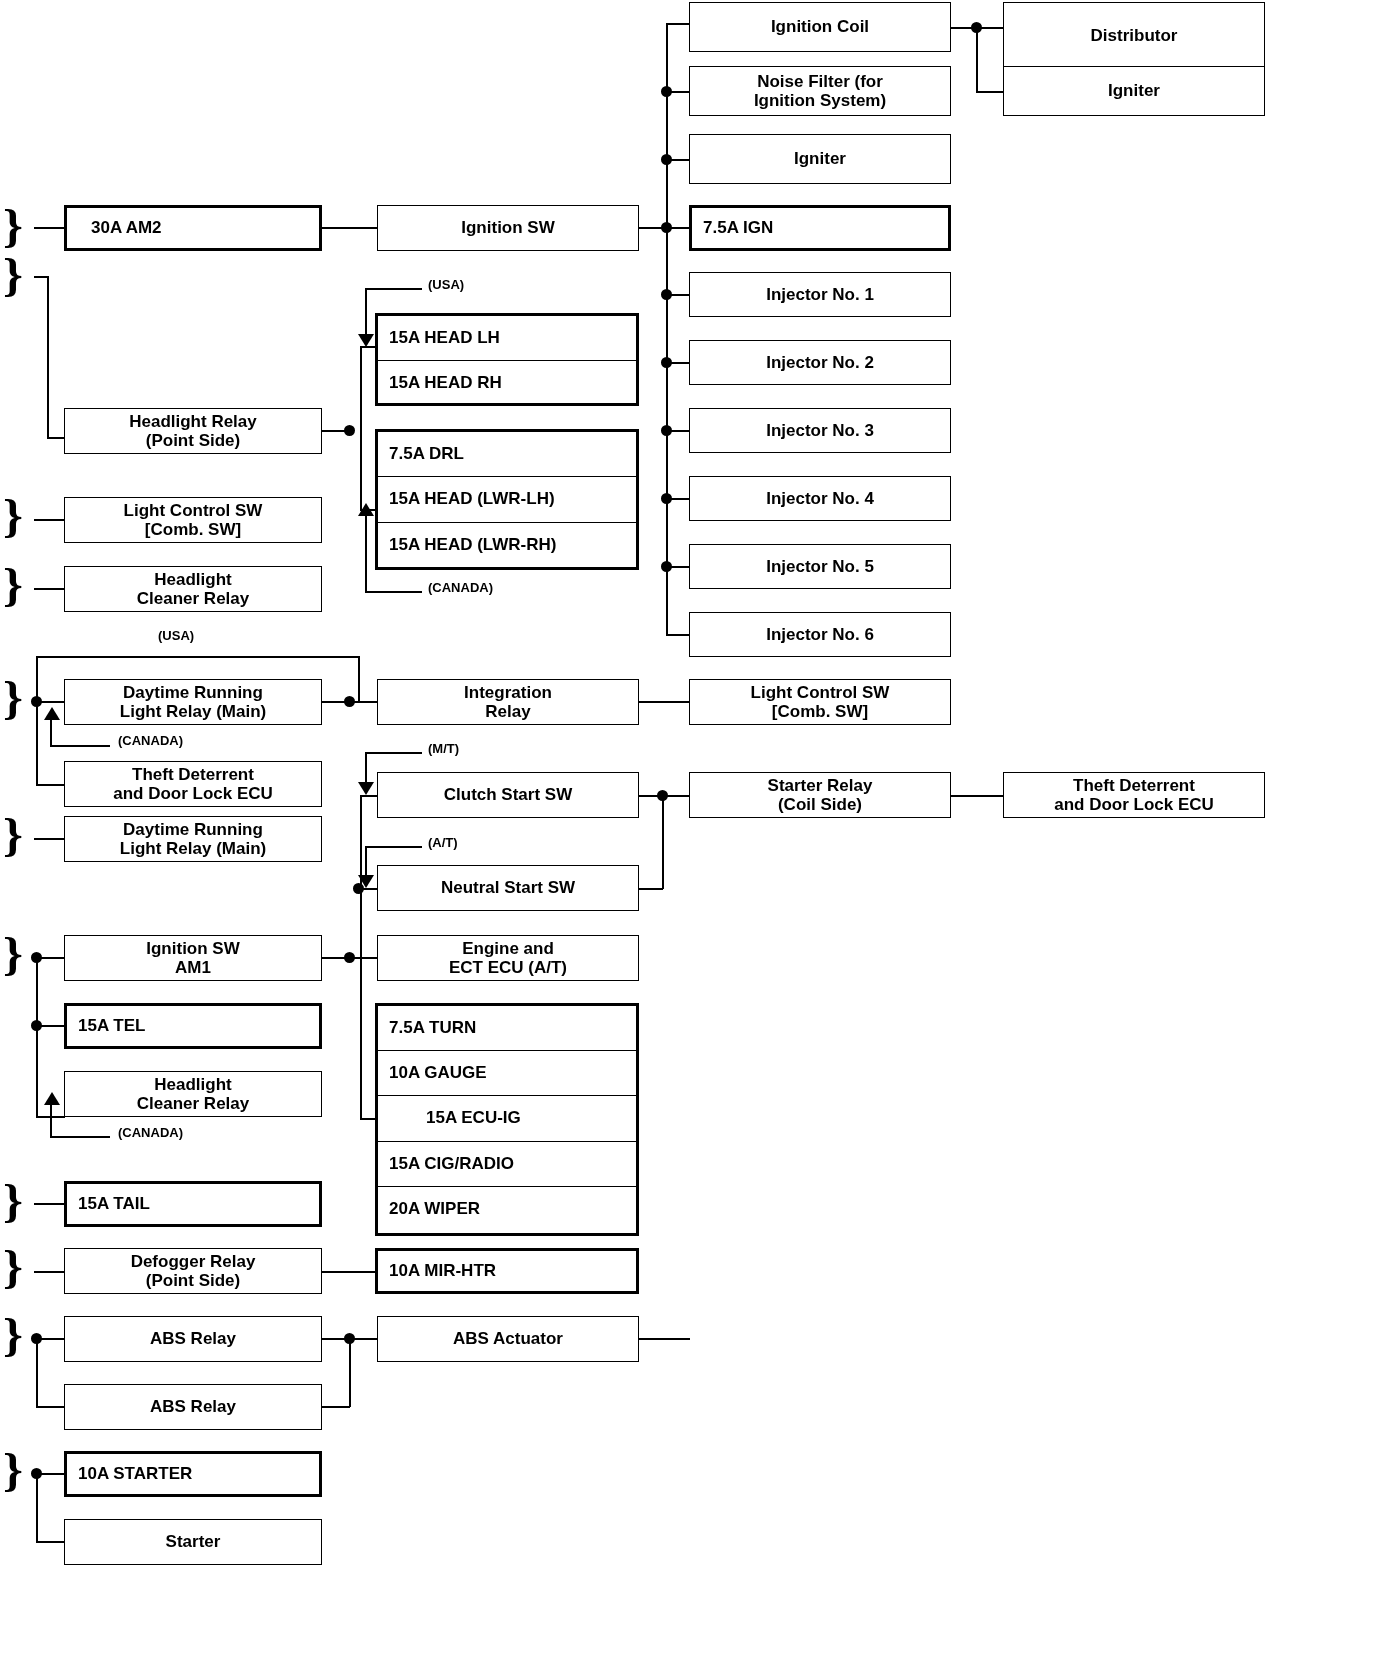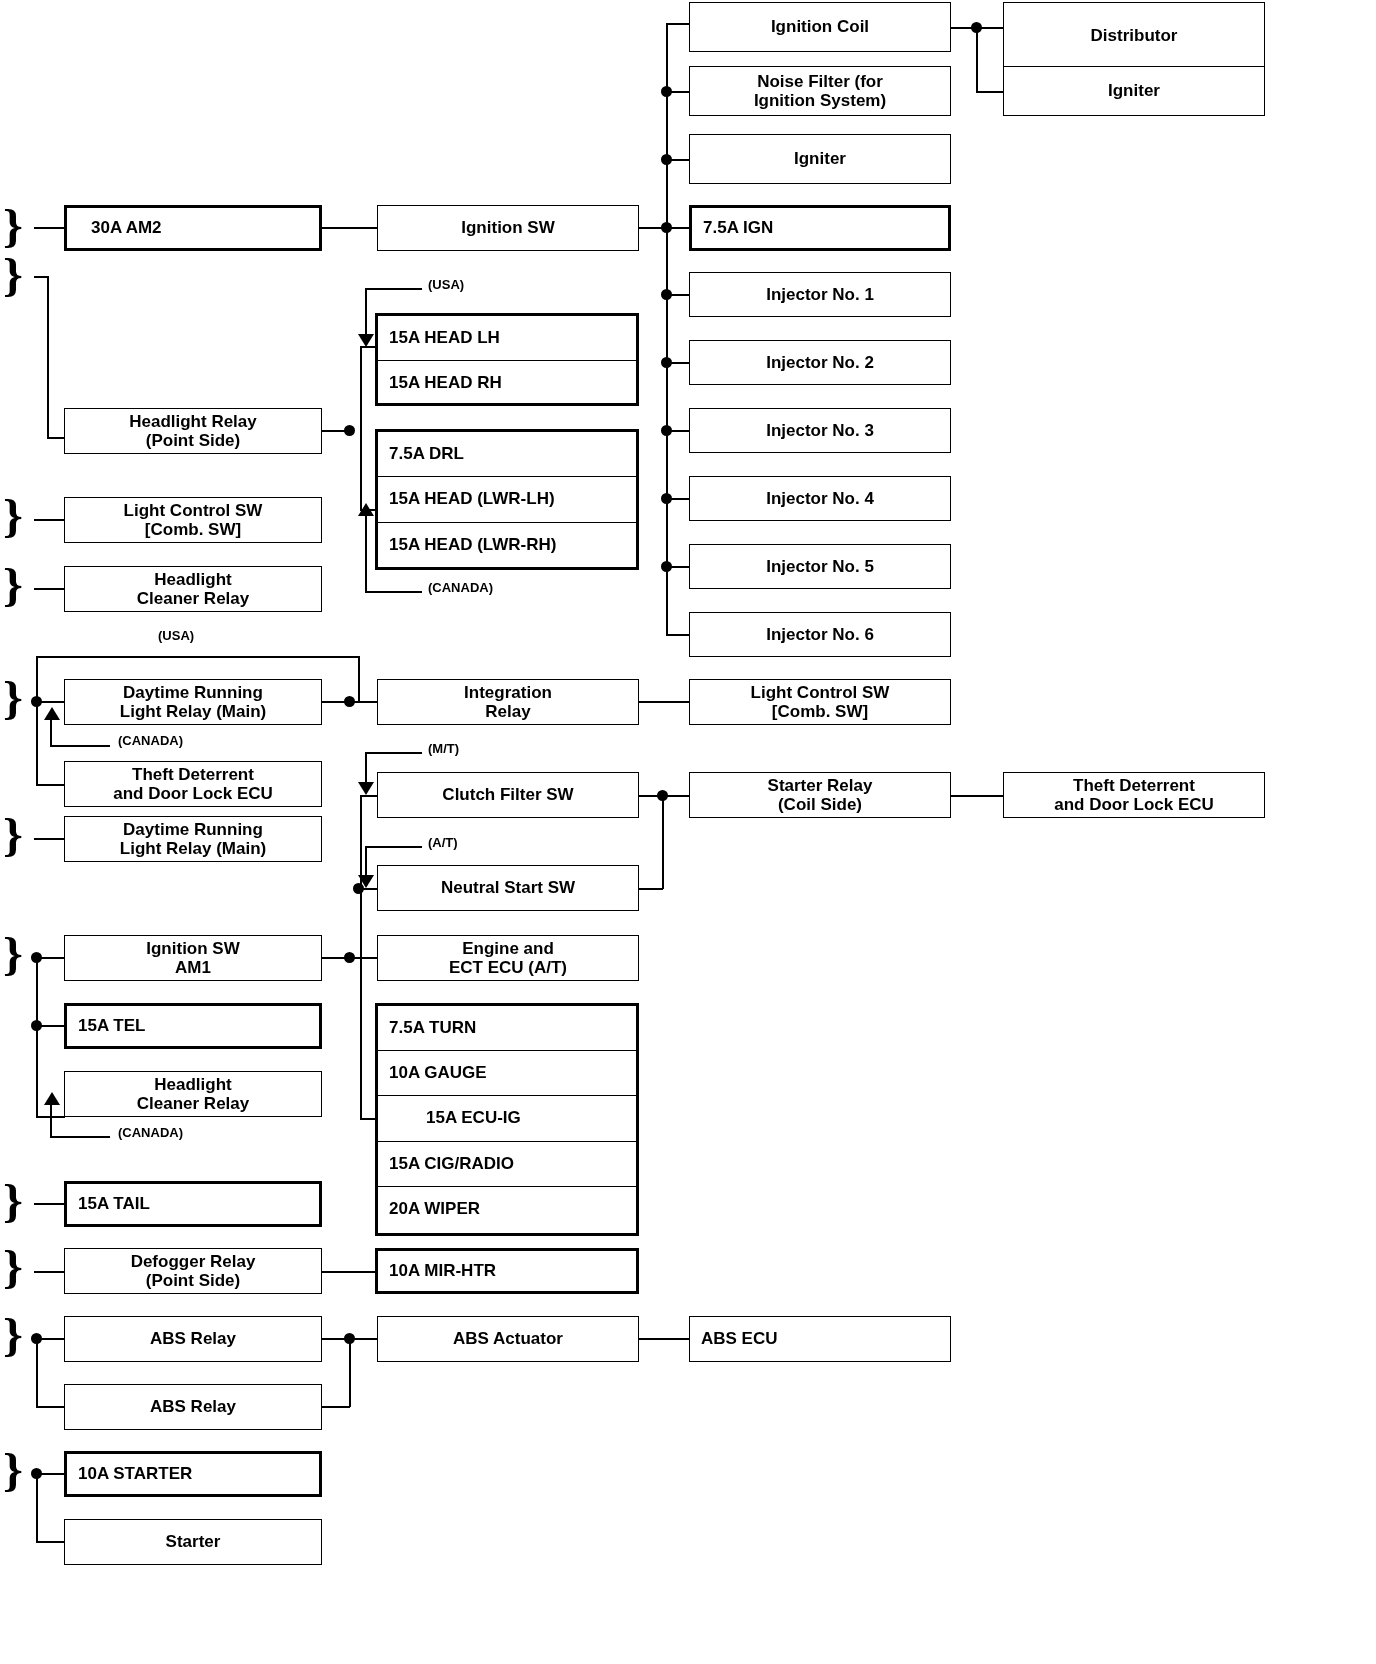--- a/index.html
+++ b/index.html
@@ -237,21 +237,21 @@
   <div class="wire h" style="left:365px;top:752px;width:57px;"></div>
   <div class="arw down" style="left:358px;top:782px;"></div>
   <div class="tag" style="left:428px;top:741px;">(M/T)</div>
 
   <div class="wire v" style="left:365px;top:846px;height:29px;"></div>
   <div class="wire h" style="left:365px;top:846px;width:57px;"></div>
   <div class="arw down" style="left:358px;top:875px;"></div>
   <div class="tag" style="left:428px;top:835px;">(A/T)</div>
 
   <div class="box center" style="left:377px;top:772px;width:262px;height:46px;">
-    <span class="lbl">Clutch Filter SW</span>
+    <span class="lbl">Clutch Start SW</span>
   </div>
   <div class="box center" style="left:377px;top:865px;width:262px;height:46px;">
     <span class="lbl">Neutral Start SW</span>
   </div>
 
   <div class="wire h" style="left:638px;top:795px;width:52px;"></div>
   <div class="dot" style="left:657px;top:790px;"></div>
   <div class="wire v" style="left:662px;top:795px;height:94px;"></div>
   <div class="wire h" style="left:638px;top:888px;width:25px;"></div>
 
@@ -346,23 +346,20 @@
 
   <div class="wire h" style="left:321px;top:1338px;width:56px;"></div>
   <div class="dot" style="left:344px;top:1333px;"></div>
   <div class="wire v" style="left:349px;top:1338px;height:69px;"></div>
   <div class="wire h" style="left:321px;top:1406px;width:29px;"></div>
 
   <div class="box center" style="left:377px;top:1316px;width:262px;height:46px;">
     <span class="lbl">ABS Actuator</span>
   </div>
   <div class="wire h" style="left:638px;top:1338px;width:52px;"></div>
-  <div class="box left" style="left:689px;top:1316px;width:262px;height:46px;">
-    <span class="lbl">ABS ECU</span>
-  </div>
 
   <div class="wire h" style="left:34px;top:1473px;width:31px;"></div>
   <div class="dot" style="left:31px;top:1468px;"></div>
   <div class="wire v" style="left:36px;top:1473px;height:69px;"></div>
   <div class="wire h" style="left:36px;top:1541px;width:29px;"></div>
 
   <div class="box thick left" style="left:64px;top:1451px;width:258px;height:46px;">
     <span class="lbl">10A STARTER</span>
   </div>
   <div class="box center" style="left:64px;top:1519px;width:258px;height:46px;">

